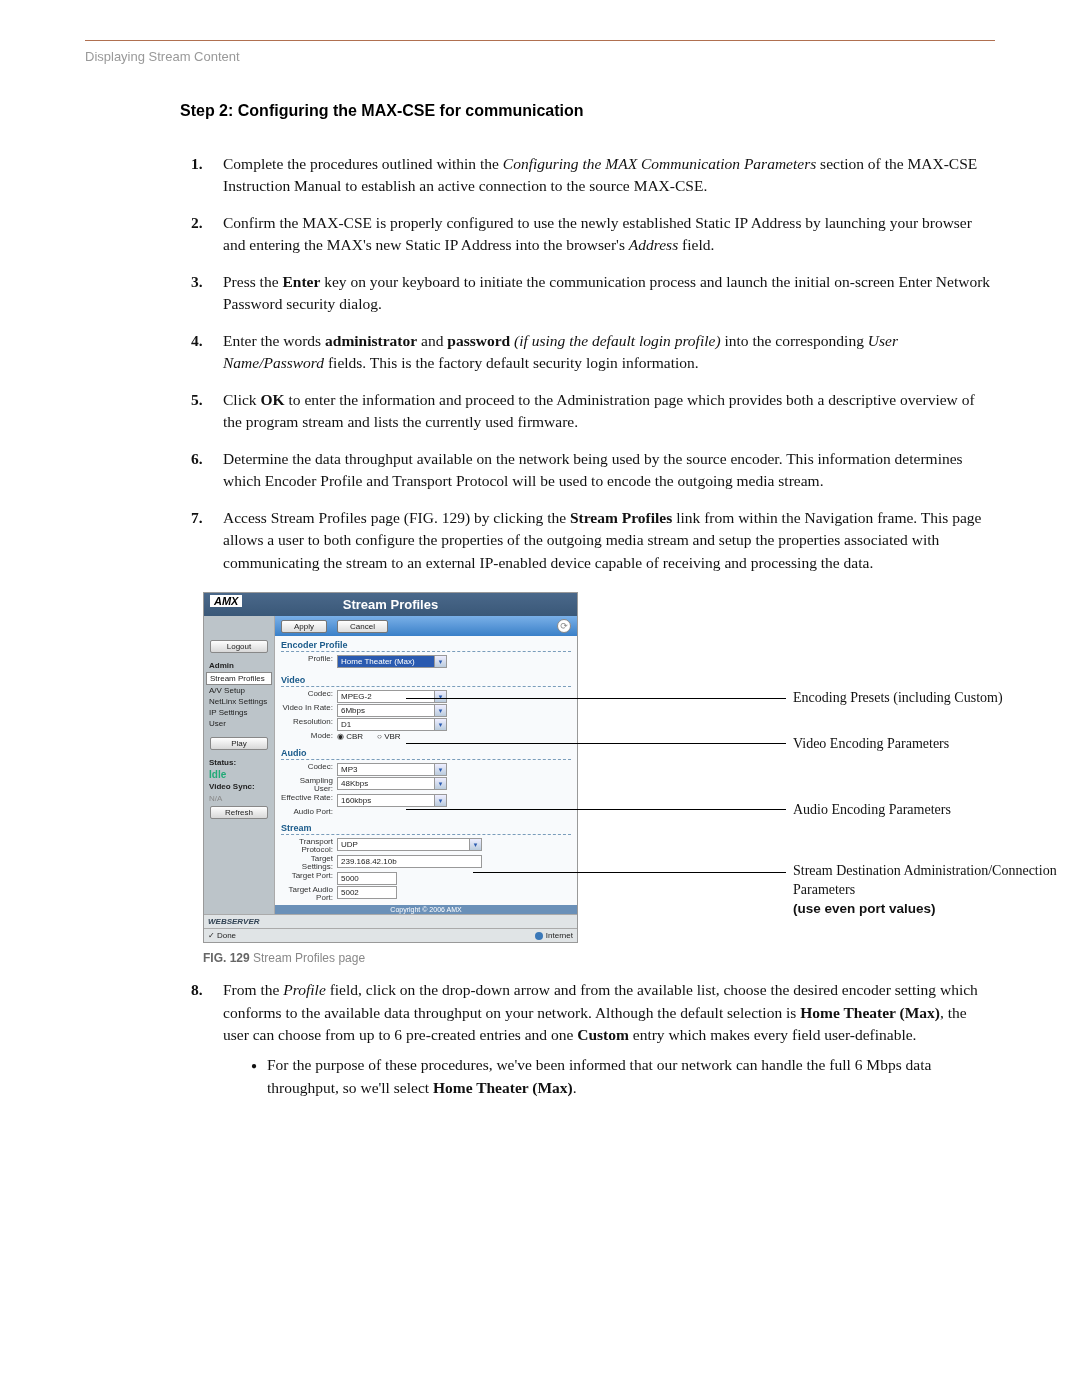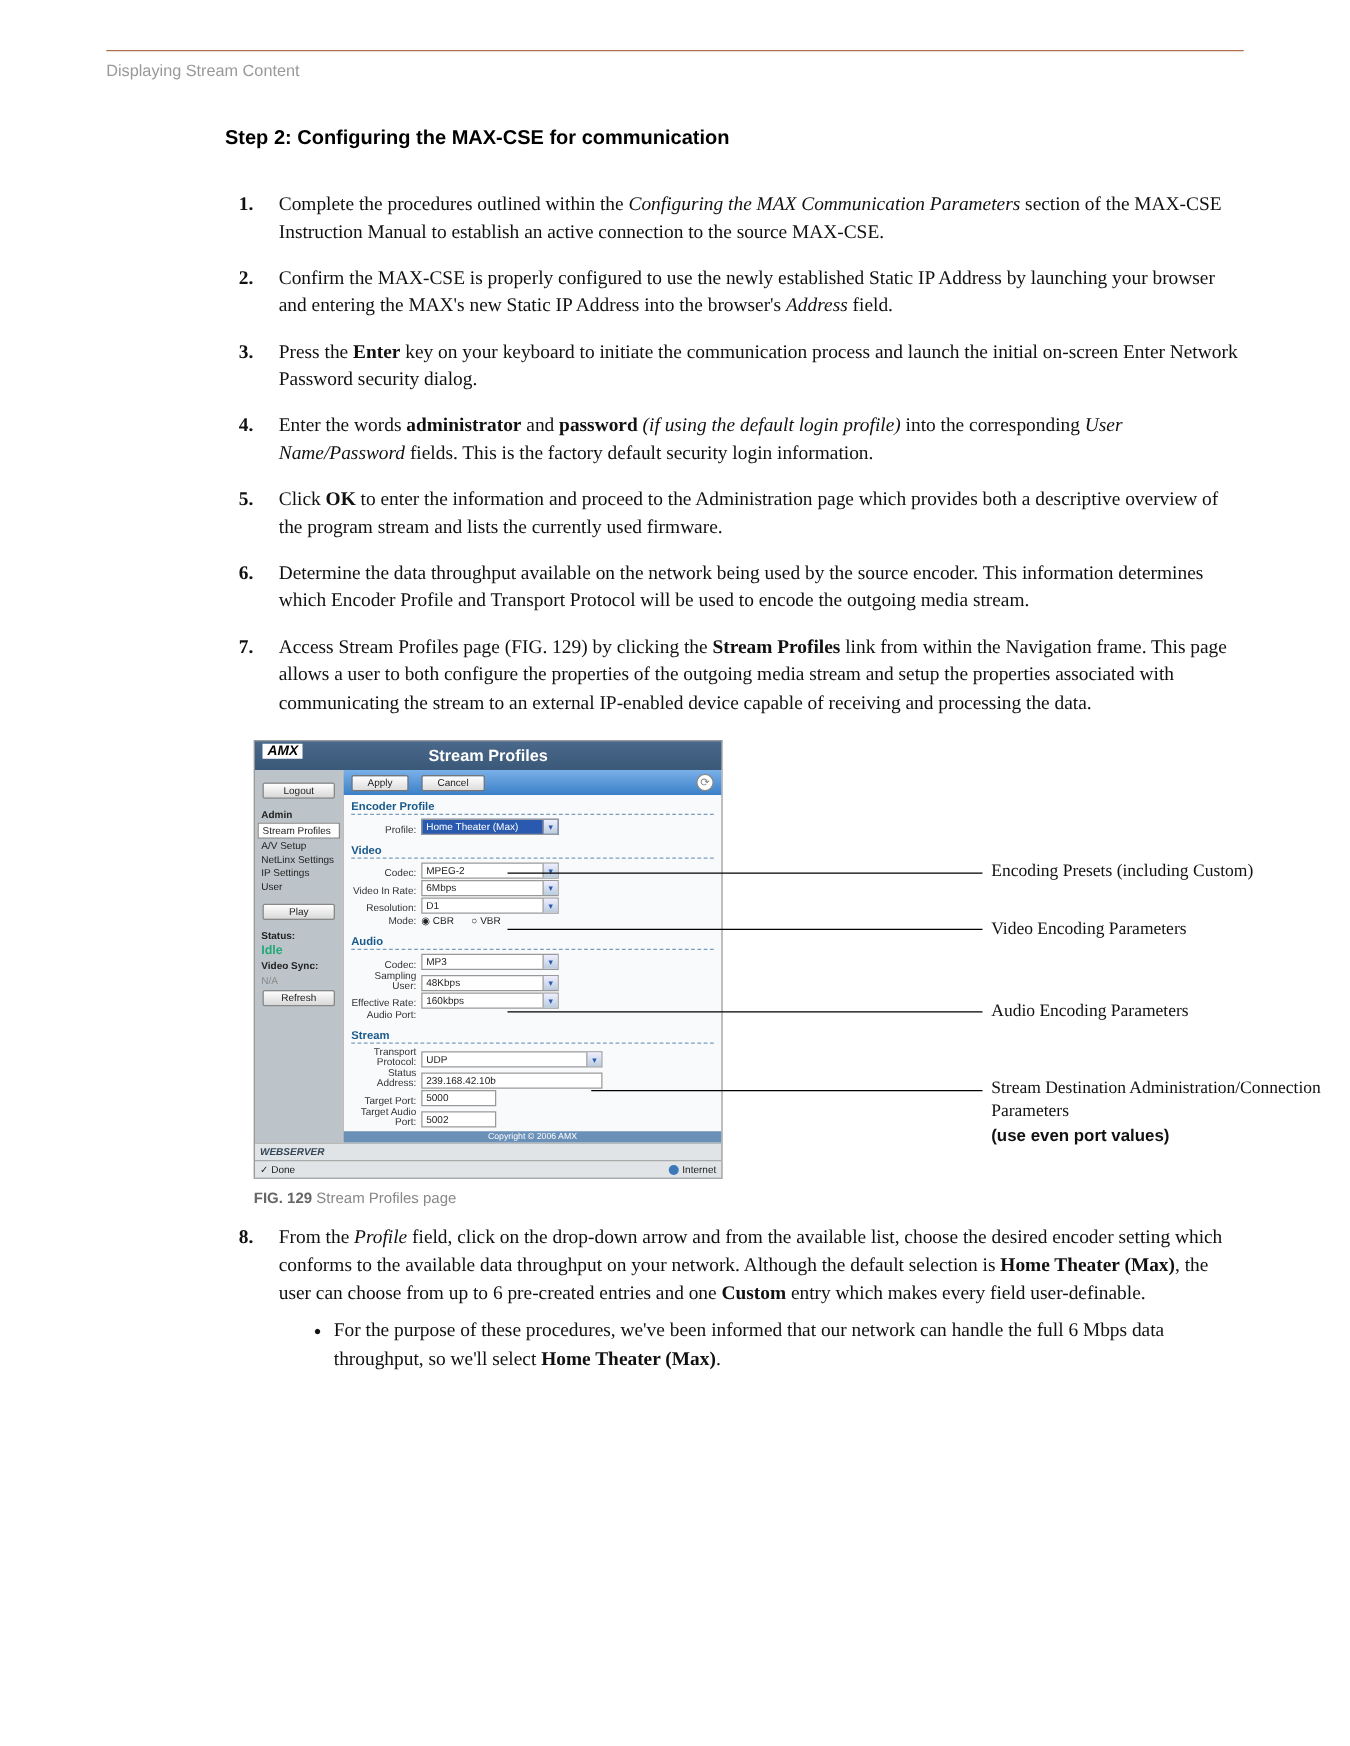--- a/index.html
+++ b/index.html
@@ -91,21 +91,21 @@
     font-weight: bold;
     color: #000;
     background: #fff;
     padding: 0 4px;
     font-size: 11px;
   }
   .shot-body { display: flex; background: #bcc4c9; }
   .shot-sidebar {
     width: 70px;
     background: #bcc4c9;
-    padding: 8px 2px;
+    padding: 22px 2px;
     font-size: 8px;
   }
   .shot-sidebar .btn {
     background: linear-gradient(#fefefe,#d8d8d8);
     border: 1px solid #888;
     border-radius: 2px;
     text-align: center;
     padding: 1px 0;
     margin: 2px 4px 6px 4px;
     font-size: 8px;
@@ -149,21 +149,21 @@
   .shot-section .sec-title {
     font-weight: bold;
     font-size: 9px;
     color: #1a5a8a;
     border-bottom: 1px dashed #7a9dbb;
     margin-bottom: 3px;
     padding-bottom: 1px;
   }
   .frow {
     display: flex;
-    align-items: flex-end;
+    align-items: flex-start;
     margin: 1px 0;
     gap: 4px;
   }
   .frow .lbl {
     width: 52px;
     text-align: right;
     font-size: 8px;
     color: #333;
     line-height: 1;
   }
@@ -397,21 +397,21 @@
           <div class="shot-section">
             <div class="sec-title">Stream</div>
             <div class="frow">
                 <div class="lbl">Transport Protocol:</div>
                 <div class="inp" style="max-width:145px">
                   <span>UDP</span>
                   <span class="dd">▾</span>
                 </div>
               </div>
             <div class="frow">
-                <div class="lbl">Status Address:</div>
+                <div class="lbl">Target Settings:</div>
                 <div class="inp" style="max-width:145px">
                   <span>239.168.42.10b</span>
                 </div>
               </div>
             <div class="frow">
                 <div class="lbl">Target Port:</div>
                 <div class="inp" style="max-width:60px">
                   <span>5000</span>
                 </div>
               </div>

